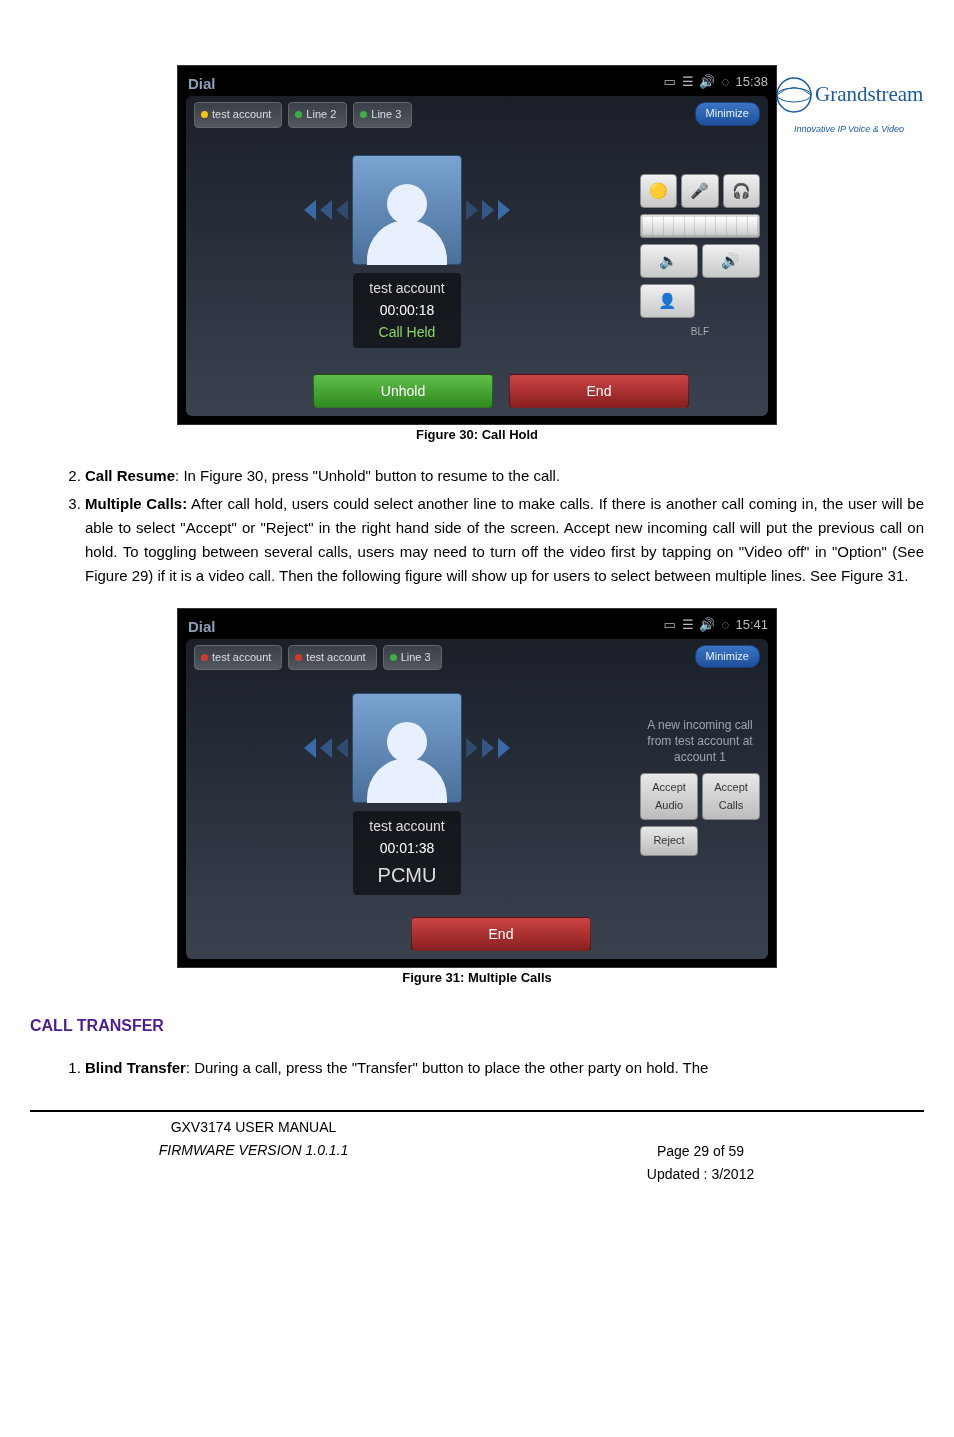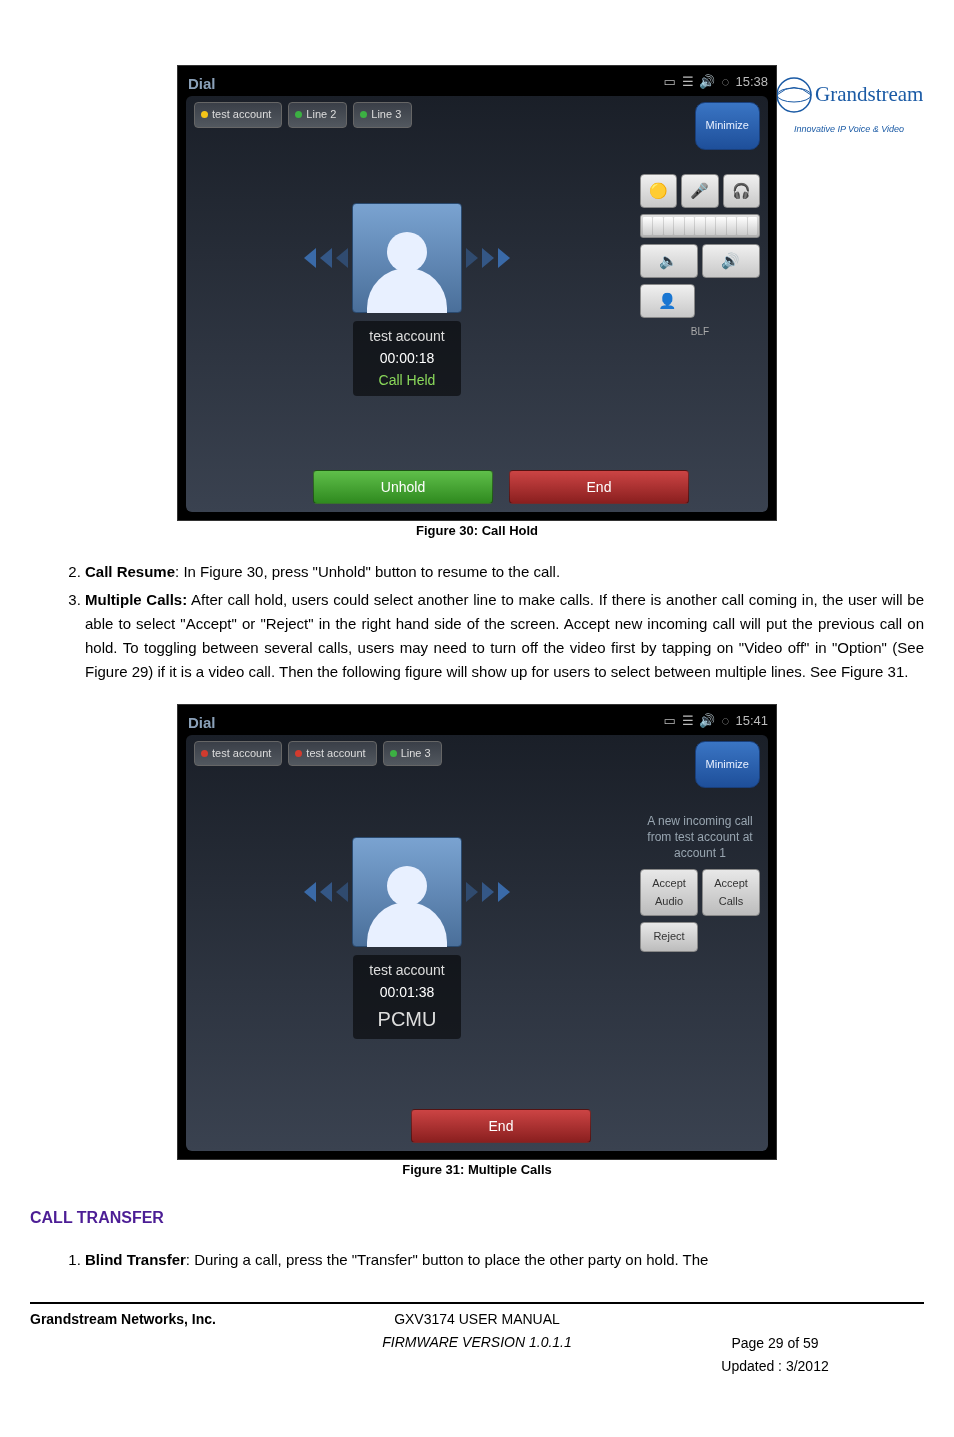--- a/index.html
+++ b/index.html
@@ -13,21 +13,21 @@
     line-height: 1.6;
   }
   .page { padding: 0 30px 10px 30px; position: relative; }
   .logo-area { position: absolute; top: 10px; right: 30px; text-align: center; }
   .logo-svg { width: 150px; height: 40px; }
   .logo-tag { font-size: 9px; color: #1a5aa5; font-style: italic; }
   .figure-wrap { text-align: center; margin: 65px 0 10px 0; }
   .figure-wrap.fig31 { margin-top: 20px; }
   .screenshot {
     width: 600px;
-    height: 456px;
+    height: 360px;
     margin: 0 auto;
     background: #000;
     border: 1px solid #333;
     position: relative;
     font-family: Arial, sans-serif;
     color: #ccc;
   }
   .ss-title {
     position: absolute; top: 6px; left: 10px;
     color: #8aa0b8; font-weight: bold; font-size: 15px;
@@ -60,21 +60,21 @@
   .ss-tab .dot { width:7px; height:7px; border-radius:50%; display:inline-block; }
   .dot-yellow { background:#f5c518; }
   .dot-green { background:#3cb043; }
   .dot-red { background:#d23b2e; }
   .ss-minimize {
     position: absolute; top: 6px; right: 8px;
     background: linear-gradient(#3a75c4,#1e4f9a);
     border: 1px solid #1a3f7a;
     border-radius: 10px;
     color: #e8f0ff; font-size: 11px;
-    padding: 14px 10px;
+    padding: 2px 10px;
   }
   .ss-main {
     position: relative;
     height: calc(100% - 85px);
   }
   .ss-avatar-area {
     position:absolute;
     left: 0; right: 140px;
     top: 0; bottom:0;
     display:flex;
@@ -366,21 +366,20 @@
     <div class="figcap">Figure 31: Multiple Calls</div>
   </div>
 
   <div class="section-heading">CALL TRANSFER</div>
 
   <ol class="sub-list" start="1">
     <li><b>Blind Transfer</b><span>: During a call, press the "Transfer" button to place the other party on hold. The</span></li>
   </ol>
 
   <div class="footer">
-    <div class="col left">Grandstream Networks, Inc.</div>
     <div class="col center">
       <span class="l1">GXV3174 USER MANUAL</span>
       <span class="l2">FIRMWARE VERSION 1.0.1.1</span>
     </div>
     <div class="col right">
       <span>Page 29 of 59</span><br>
       <span>Updated : 3/2012</span>
     </div>
   </div>
 

